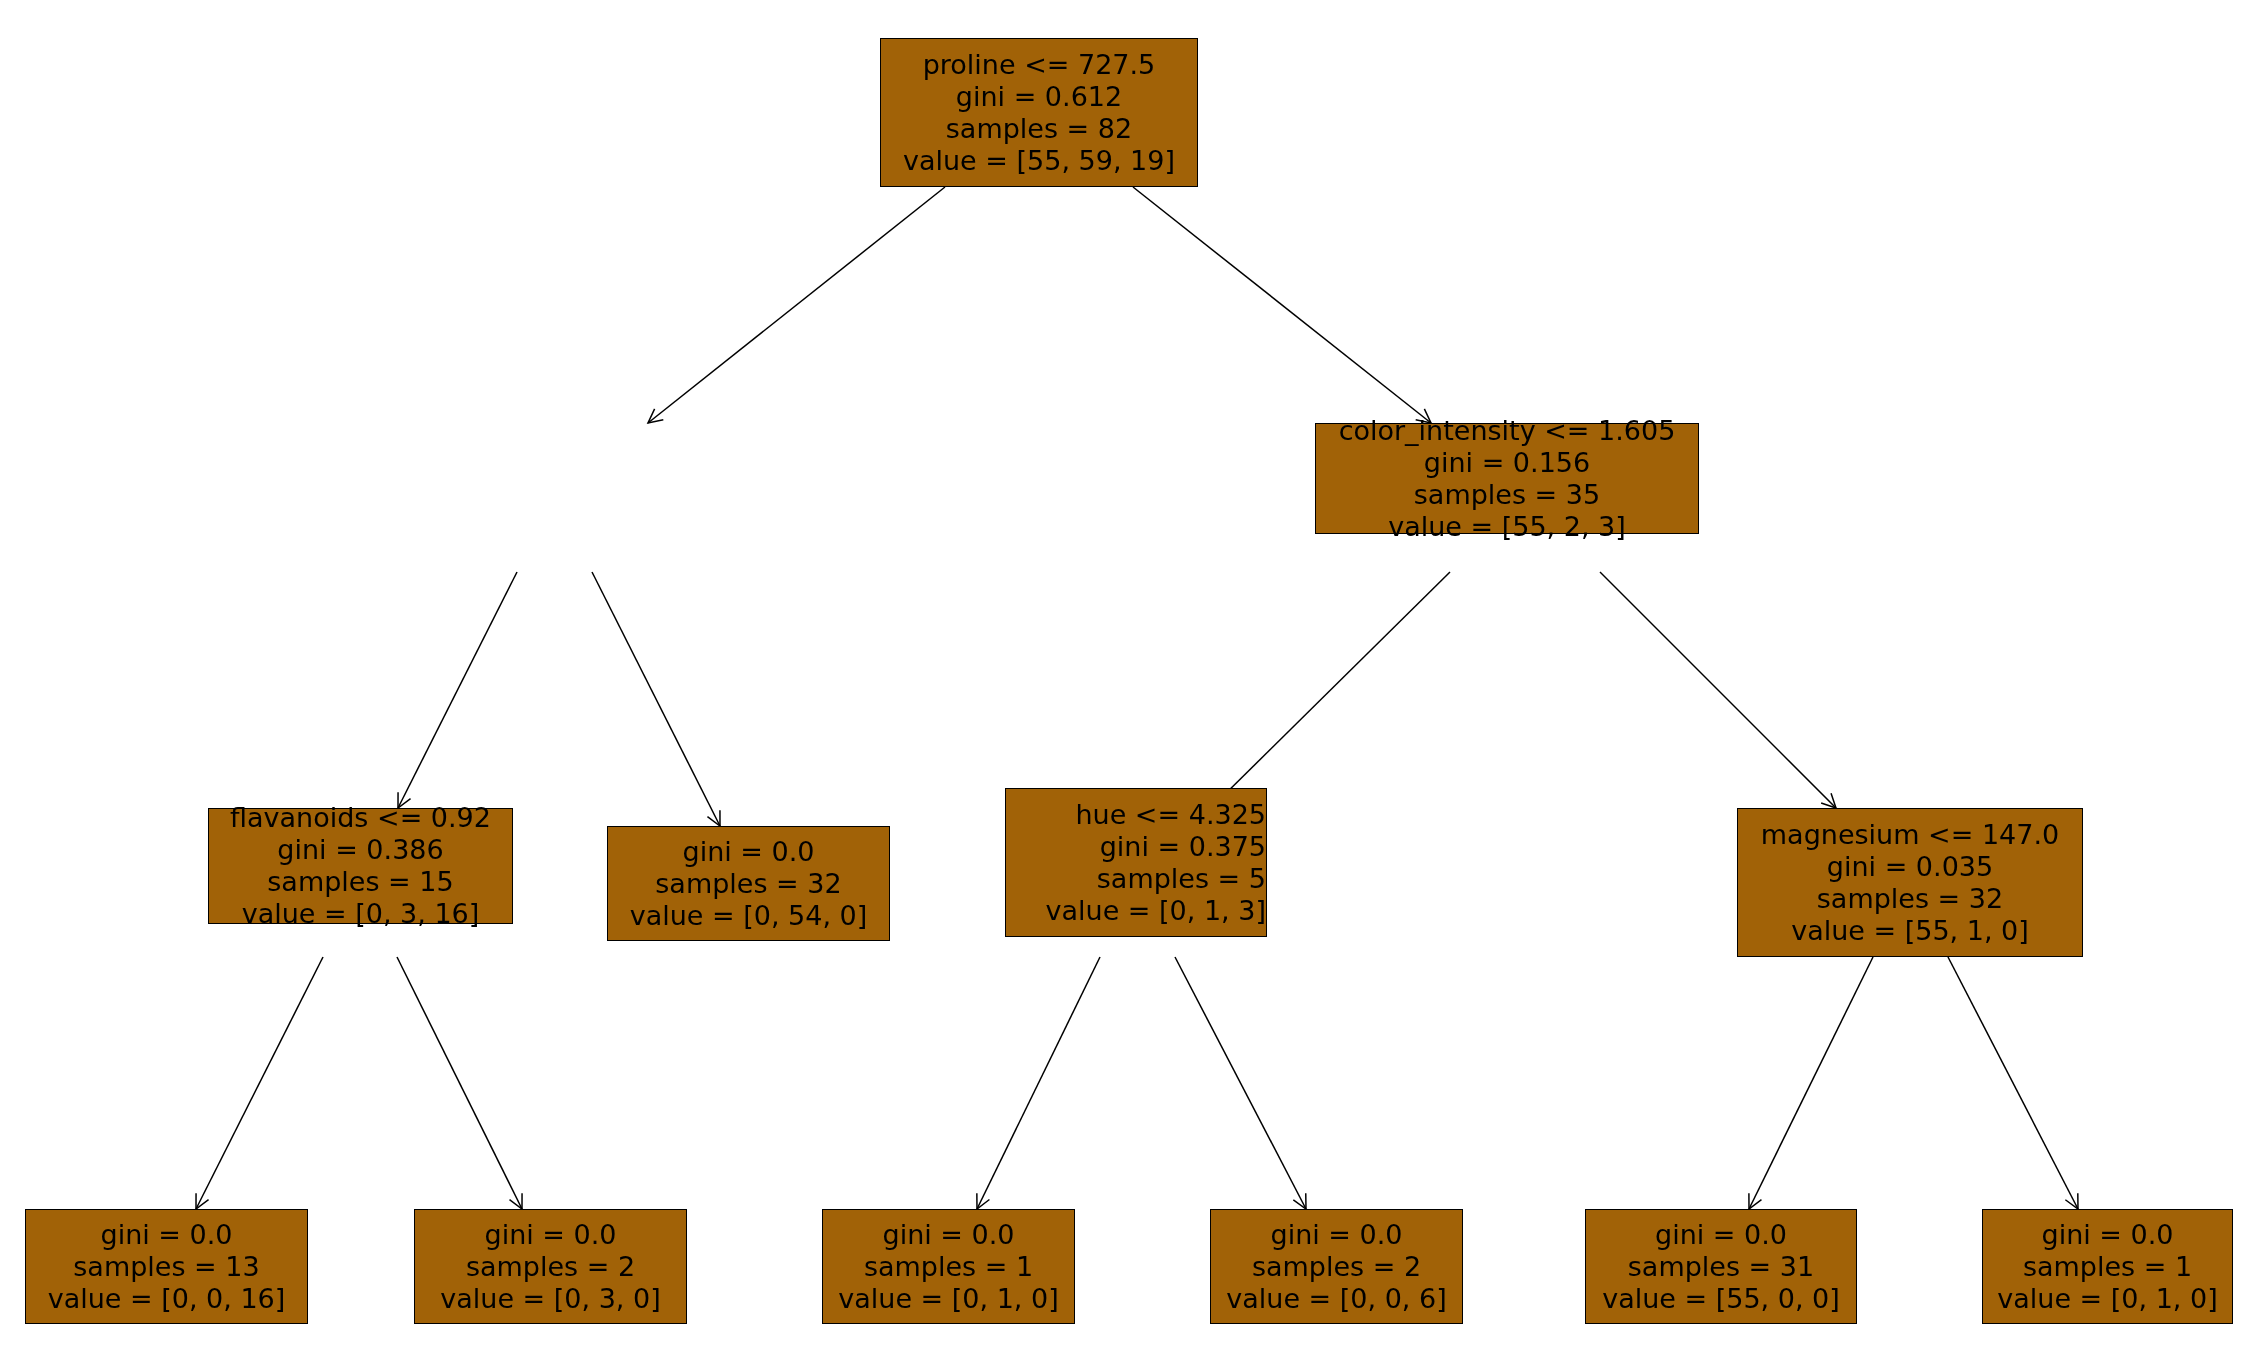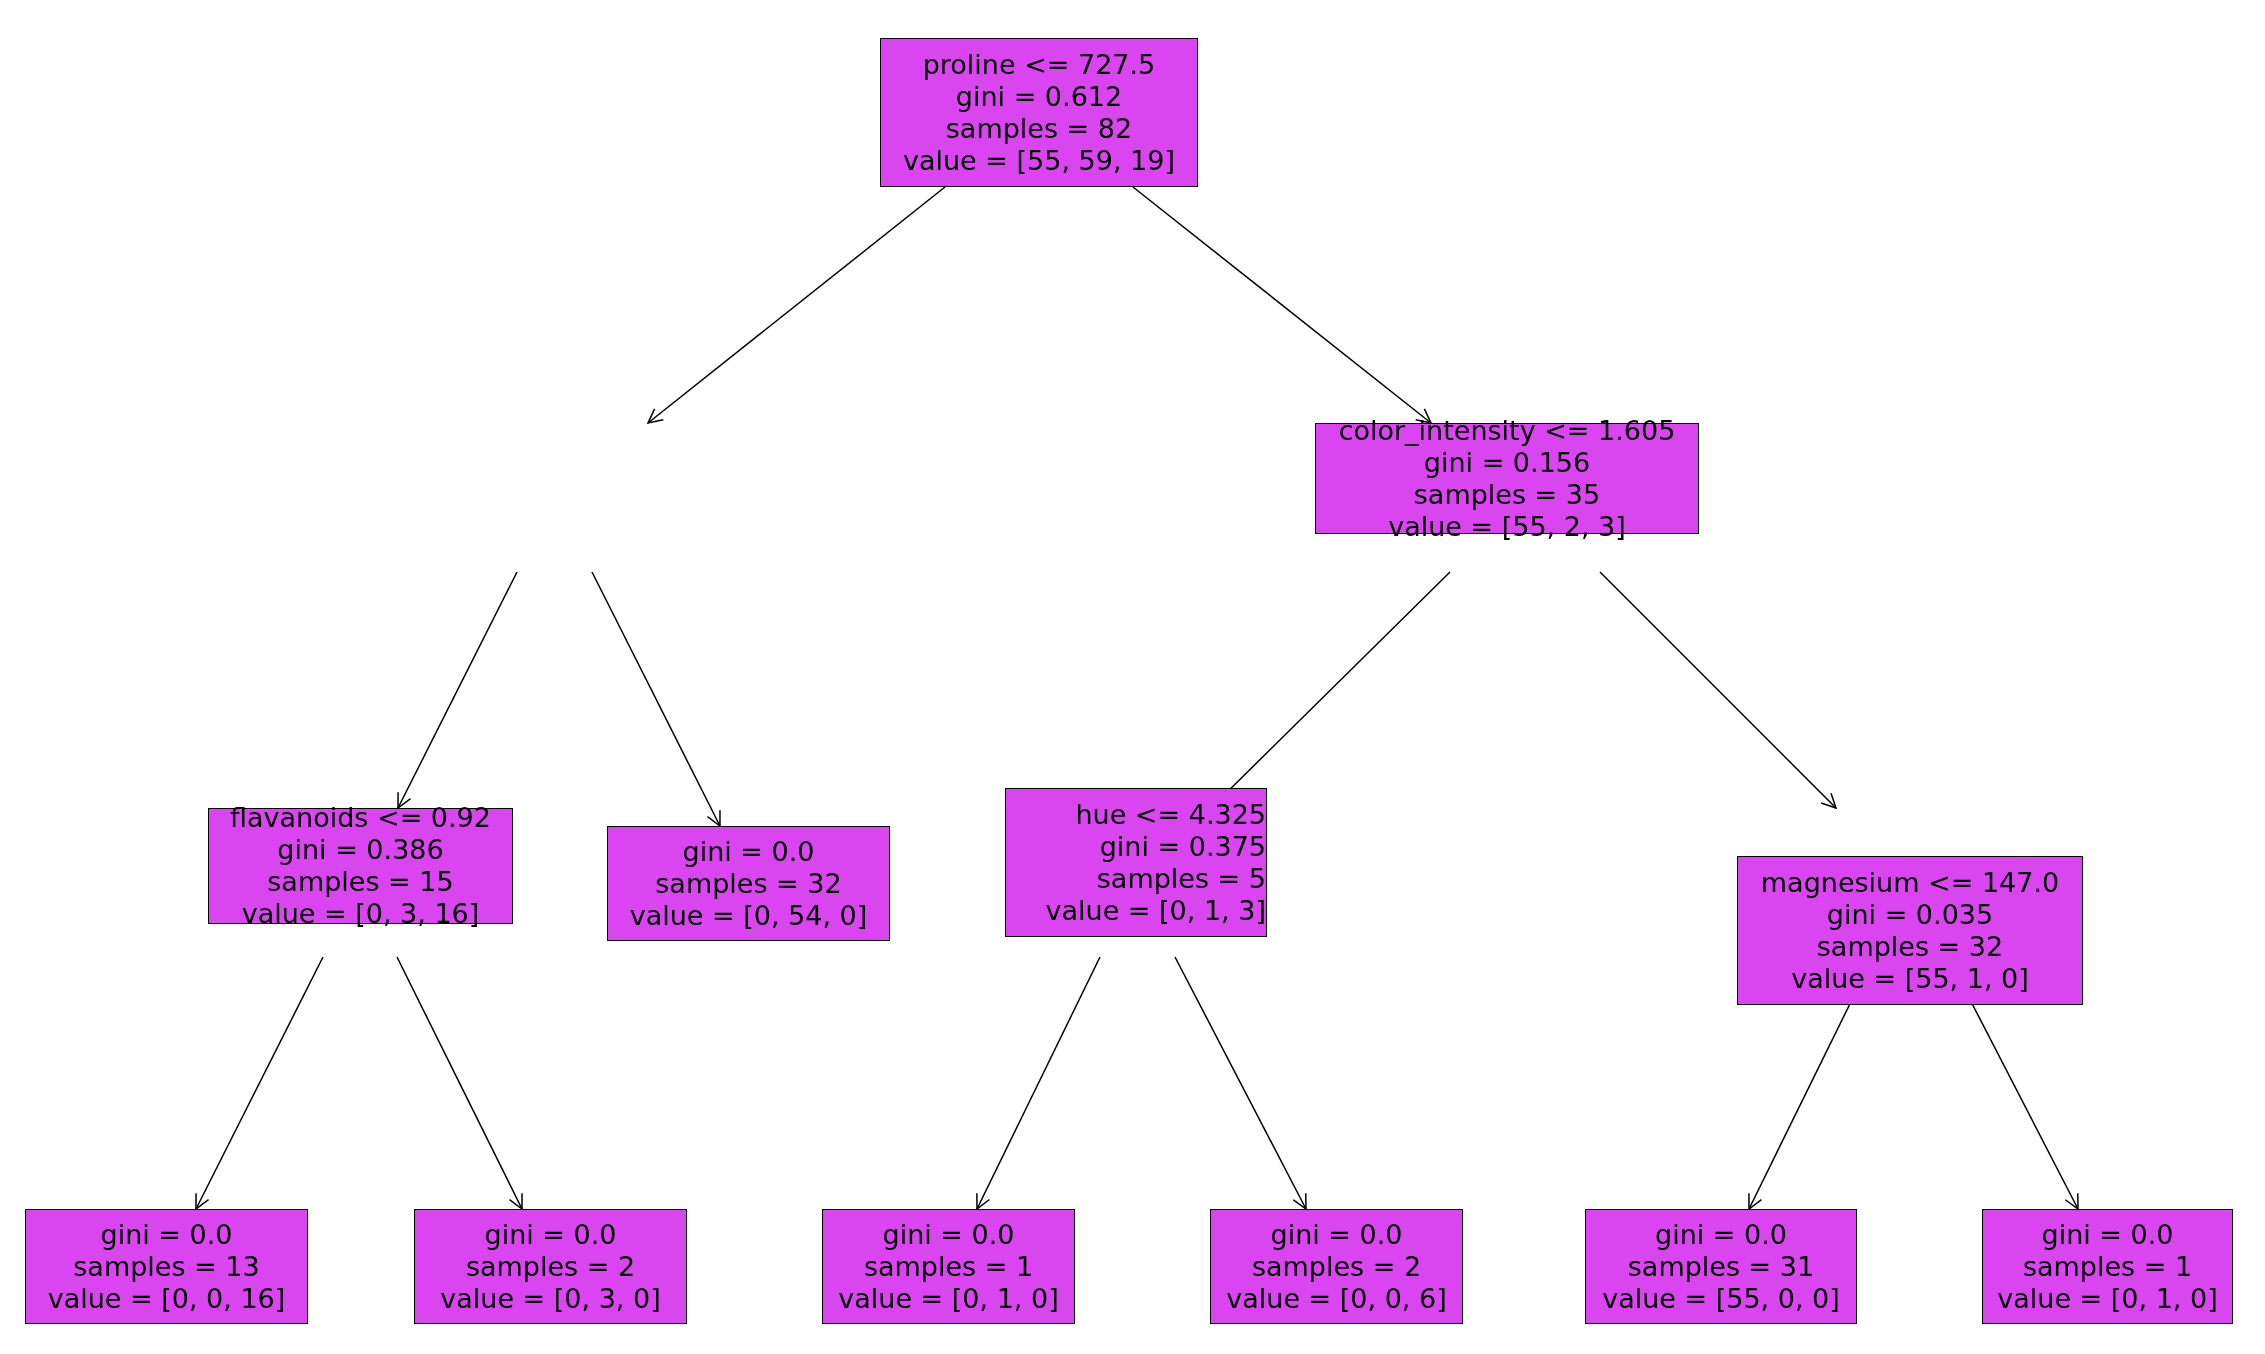--- a/index.html
+++ b/index.html
@@ -9,21 +9,21 @@
     background: #ffffff;
     position: relative;
     font-family: "DejaVu Sans", sans-serif;
     overflow: hidden;
   }
   .stage { position: absolute; left: 0; top: 0; width: 2265px; height: 1354px; }
   svg.edges { position: absolute; left: 0; top: 0; pointer-events: none; }
   .node {
     position: absolute;
     box-sizing: border-box;
-    background: #d946ef;
+    background: #a16207;
     border: 1.5px solid #000000;
     color: #000000;
     display: flex;
     flex-direction: column;
     align-items: center;
     justify-content: center;
     text-align: center;
     font-size: 27px;
     line-height: 32px;
     white-space: nowrap;
@@ -83,21 +83,21 @@
     <span class="line">value = [0, 54, 0]</span>
   </div>
 
   <div class="node" style="left:1005px; top:788px; width:262px; height:149px;align-items:flex-end;">
     <span class="line">hue &lt;= 4.325</span>
     <span class="line">gini = 0.375</span>
     <span class="line">samples = 5</span>
     <span class="line">value = [0, 1, 3]</span>
   </div>
 
-  <div class="node" style="left:1737px; top:808px; width:346px; height:149px;margin-top:48px;">
+  <div class="node" style="left:1737px; top:808px; width:346px; height:149px;">
     <span class="line">magnesium &lt;= 147.0</span>
     <span class="line">gini = 0.035</span>
     <span class="line">samples = 32</span>
     <span class="line">value = [55, 1, 0]</span>
   </div>
 
   <div class="node" style="left:25px; top:1209px; width:283px; height:115px;">
     <span class="line">gini = 0.0</span>
     <span class="line">samples = 13</span>
     <span class="line">value = [0, 0, 16]</span>

